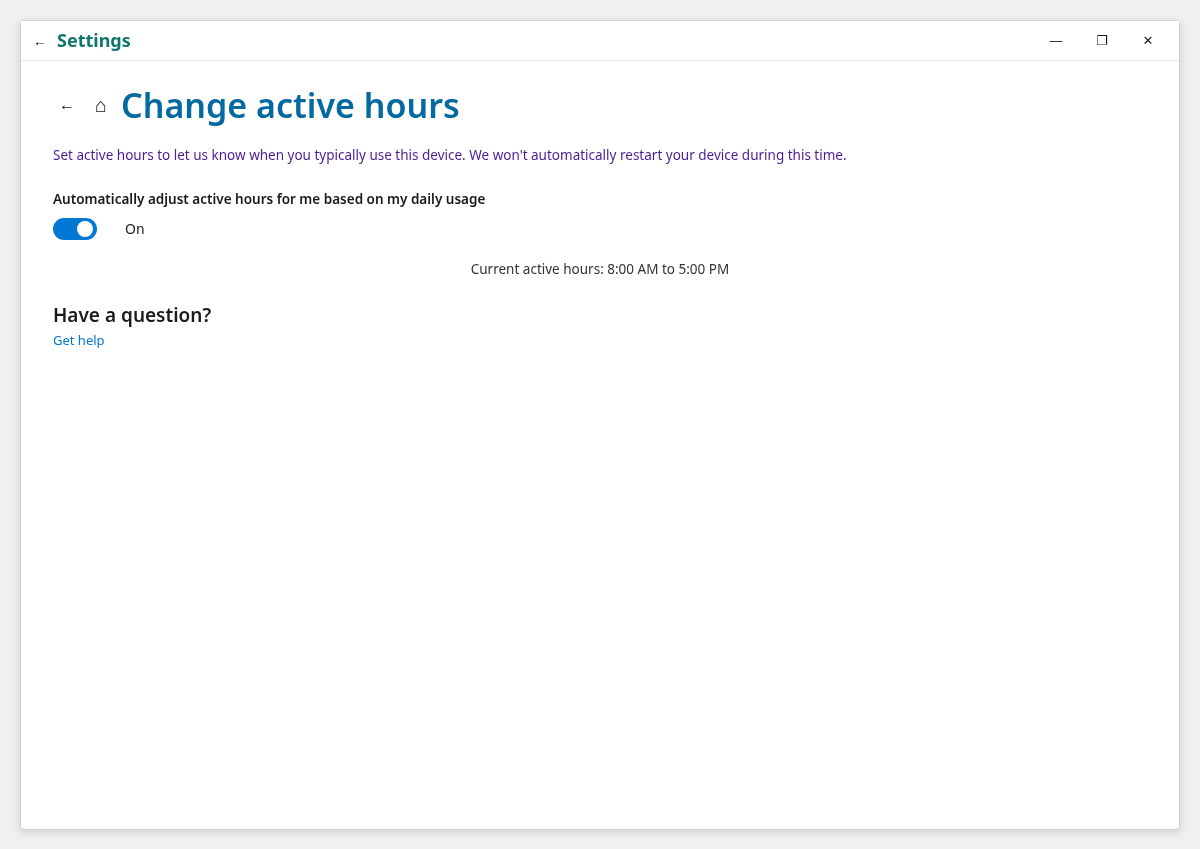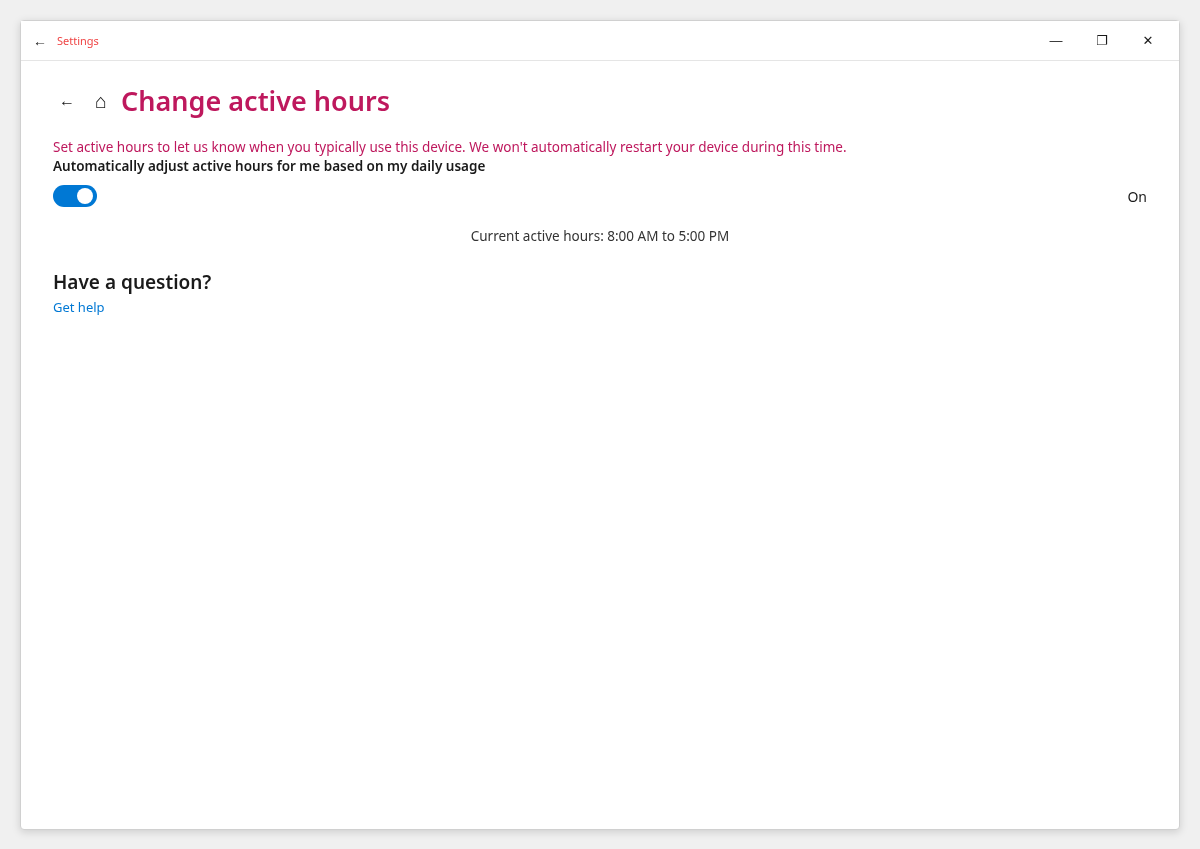--- a/index.html
+++ b/index.html
@@ -41,23 +41,23 @@
       flex-shrink: 0;
     }
 
     .titlebar-left {
       display: flex;
       align-items: center;
       gap: 10px;
     }
 
     .titlebar-title {
-      font-size: 11px;
-      color: #ef4444;
-      font-weight: 400;
+      font-size: 18px;
+      color: #0f766e;
+      font-weight: 700;
     }
 
     .titlebar-controls {
       display: flex;
       align-items: center;
     }
 
     .titlebar-btn {
       width: 46px;
       height: 40px;
@@ -97,50 +97,50 @@
       font-size: 16px;
       color: #1a1a1a;
     }
 
     .home-icon {
       font-size: 20px;
       color: #1a1a1a;
     }
 
     .page-title {
-      font-size: 27px;
+      font-size: 34px;
       font-weight: 600;
-      color: #be185d;
+      color: #0369a1;
       line-height: 1.2;
     }
 
     .description {
       font-size: 13.5px;
-      color: #be185d;
+      color: #4c1d95;
       line-height: 1.5;
+      margin-bottom: 24px;
       max-width: 900px;
     }
 
     .setting-section {
       margin-bottom: 20px;
     }
 
     .setting-label {
       font-size: 13.5px;
       color: #1a1a1a;
       font-weight: 600;
       margin-bottom: 10px;
     }
 
     .toggle-row {
       display: flex;
       align-items: center;
       gap: 28px;
       margin-bottom: 14px;
-      justify-content: space-between;
     }
 
     
     .toggle-switch {
       position: relative;
       width: 44px;
       height: 22px;
       cursor: pointer;
     }
 

